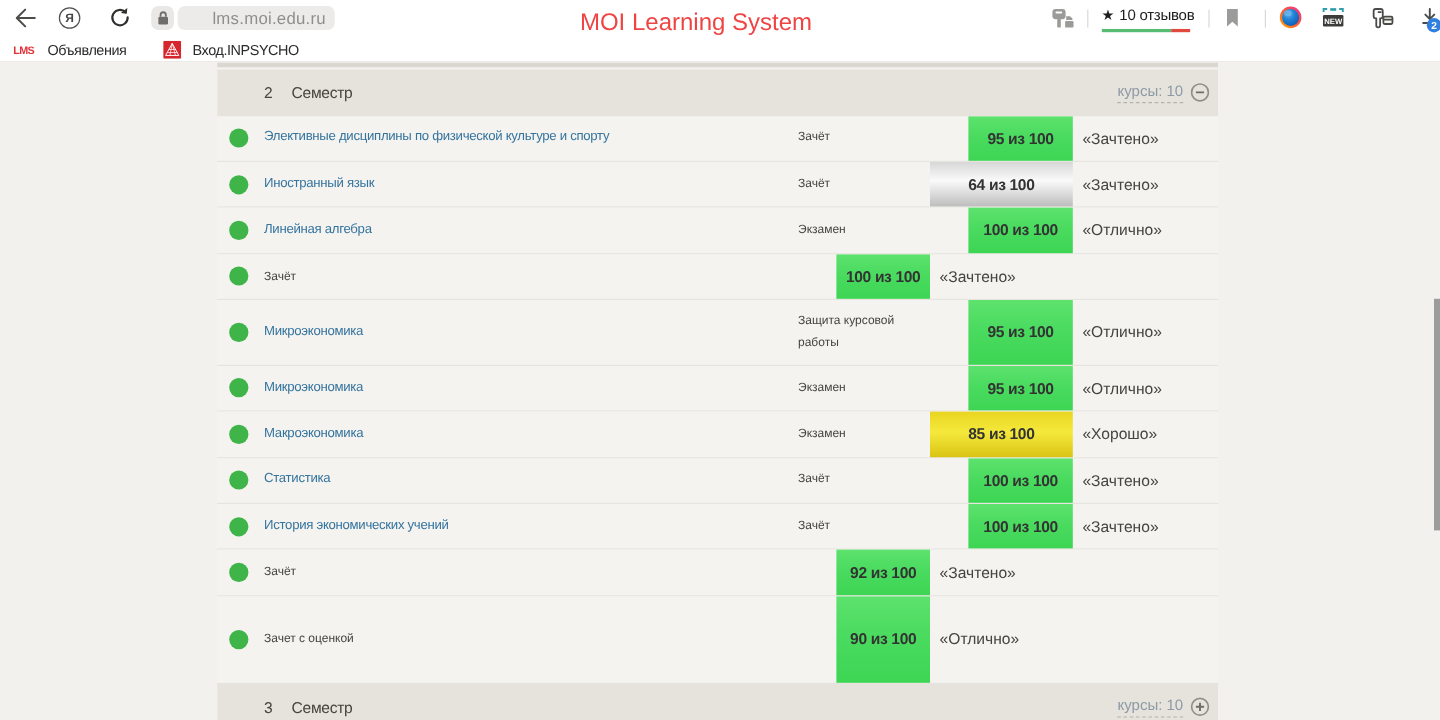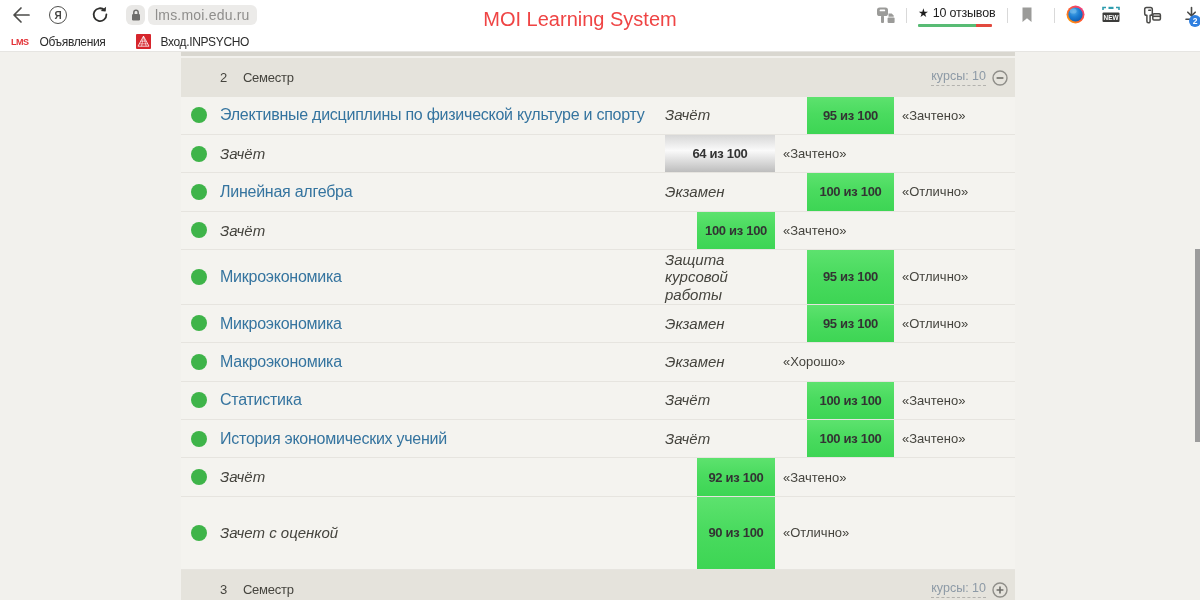--- a/index.html
+++ b/index.html
@@ -13,21 +13,21 @@
 
   .back-btn { left:10px; top:5px; width:22px; height:20px; }
   .ya-btn { left:49px; top:6px; width:18px; height:18px; border:1.7px solid #50504e; border-radius:50%;
             display:flex; align-items:center; justify-content:center; font-size:10px; font-weight:700; color:#454543; }
   .refresh-btn { left:90px; top:5px; width:20px; height:20px; }
 
   .lock-chip { left:126px; top:5px; width:19px; height:20px; background:#e9e8e6; border-radius:6px;
                display:flex; align-items:center; justify-content:center; }
   .url-chip { left:148px; top:5px; height:20px; background:#ecebe9; border-radius:6px;
               display:flex; align-items:center; padding:0 7px; }
-  .url-text { font-size:14px; color:#8f8e8c; letter-spacing:.2px; }
+  .url-text { font-size:14px; color:#8f8e8c; letter-spacing:.2px;margin-left:22px; }
 
   .page-title { left:0; top:7.5px; width:1160px; text-align:center; font-size:20px; color:#ef4444; }
 
   .divider { top:8px; width:1px; height:15px; background:#d9d9d9; }
   .d1 { left:906px; } .d2 { left:1007px; } .d3 { left:1054px; }
 
   .pwd-icon { left:876px; top:6px; }
   .rating { left:918px; top:6px; width:78px; }
   .rating-row { display:flex; align-items:center; gap:4px; }
   .star { font-size:12px; color:#1e1e1e; line-height:14px; }
@@ -55,32 +55,32 @@
 
   
   .page { position:absolute; top:52px; left:0; width:1200px; height:548px; background:#f2f1ed; overflow:hidden; }
   .grades-table { position:absolute; left:181px; top:0; width:834px; }
 
   .prev-strip { height:3.5px; background:#d9d7d0; margin-bottom:2px; }
 
   .sem-header { height:39px; background:#e5e3dc; display:flex; align-items:center; padding:0 7px 0 39px; }
   .sem-num { font-size:13px; letter-spacing:-0.25px; color:#45443e; }
   .sem-title { font-size:13px; letter-spacing:-0.25px; color:#45443e; margin-left:16px; }
-  .sem-right { margin-left:auto; display:flex; align-items:flex-end; }
+  .sem-right { margin-left:auto; display:flex; align-items:flex-start; }
   .courses-link { font-size:12.5px; color:#8d9aa6; border-bottom:1px dashed #b3b2ae; padding-bottom:2px; cursor:pointer; }
   .toggle-ic { margin-left:6px; cursor:pointer; }
 
   .row { display:grid; grid-template-columns:39px 445px 110px 119px 1fr; align-items:center;
          height:38.4px; background:#f4f3ef; border-bottom:1px solid #e6e4df; }
   .row.tall { height:54.7px; }
   .row.xtall { height:72.8px; }
   .dot-cell { display:flex; align-items:center; }
   .dot { width:16px; height:16px; border-radius:50%; background:#3eb449; margin-left:10px; }
-  .course { font-size:16px; letter-spacing:-0.25px; line-height:17.5px; color:#35749f; padding-right:14px; cursor:pointer; }
-  .exam { font-size:15px; line-height:17.5px; color:#45443e; padding-right:0;font-style:italic; }
+  .course { font-size:11px; letter-spacing:-0.25px; line-height:17.5px; color:#35749f; padding-right:14px; cursor:pointer; }
+  .exam { font-size:10px; line-height:17.5px; color:#45443e; padding-right:0; }
   .badge { height:100%; display:flex; align-items:center; justify-content:center;
            font-size:13px; font-weight:700; letter-spacing:-0.3px; color:#333; }
   .badge.green { background:linear-gradient(180deg,#5de26e 0%,#4adb5f 45%,#3dd554 100%);margin-left:32px; }
   .badge.gray { background:linear-gradient(180deg,#d7d7d7 0%,#fafafa 42%,#bdbdbd 100%); }
   .badge.yellow { background:linear-gradient(180deg,#e9d520 0%,#f5e93c 45%,#d9c413 100%); }
   .grade { font-size:13px; color:#45443e; padding-left:8px; }
 
   .sem-header.bottom { height:39px; }
   .sem-header.bottom .sem-right { align-self:flex-start; margin-top:11px; }
 
@@ -242,20 +242,21 @@
         </div>
       <div class="course">Элективные дисциплины по физической культуре и спорту</div>
       <div class="exam">Зачёт</div>
       <div class="badge green">95 из 100</div>
       <div class="grade">«Зачтено»</div>
     </div>
     <div class="row">
       <div class="dot-cell">
           <span class="dot"></span>
         </div>
+      <div class="course">Иностранный язык</div>
       <div class="exam">Зачёт</div>
       <div class="badge gray">64 из 100</div>
       <div class="grade">«Зачтено»</div>
     </div>
     <div class="row">
       <div class="dot-cell">
           <span class="dot"></span>
         </div>
       <div class="course">Линейная алгебра</div>
       <div class="exam">Экзамен</div>
@@ -287,20 +288,21 @@
       <div class="exam">Экзамен</div>
       <div class="badge green">95 из 100</div>
       <div class="grade">«Отлично»</div>
     </div>
     <div class="row">
       <div class="dot-cell">
           <span class="dot"></span>
         </div>
       <div class="course">Макроэкономика</div>
       <div class="exam">Экзамен</div>
+      <div class="badge yellow">85 из 100</div>
       <div class="grade">«Хорошо»</div>
     </div>
     <div class="row">
       <div class="dot-cell">
           <span class="dot"></span>
         </div>
       <div class="course">Статистика</div>
       <div class="exam">Зачёт</div>
       <div class="badge green">100 из 100</div>
       <div class="grade">«Зачтено»</div>

